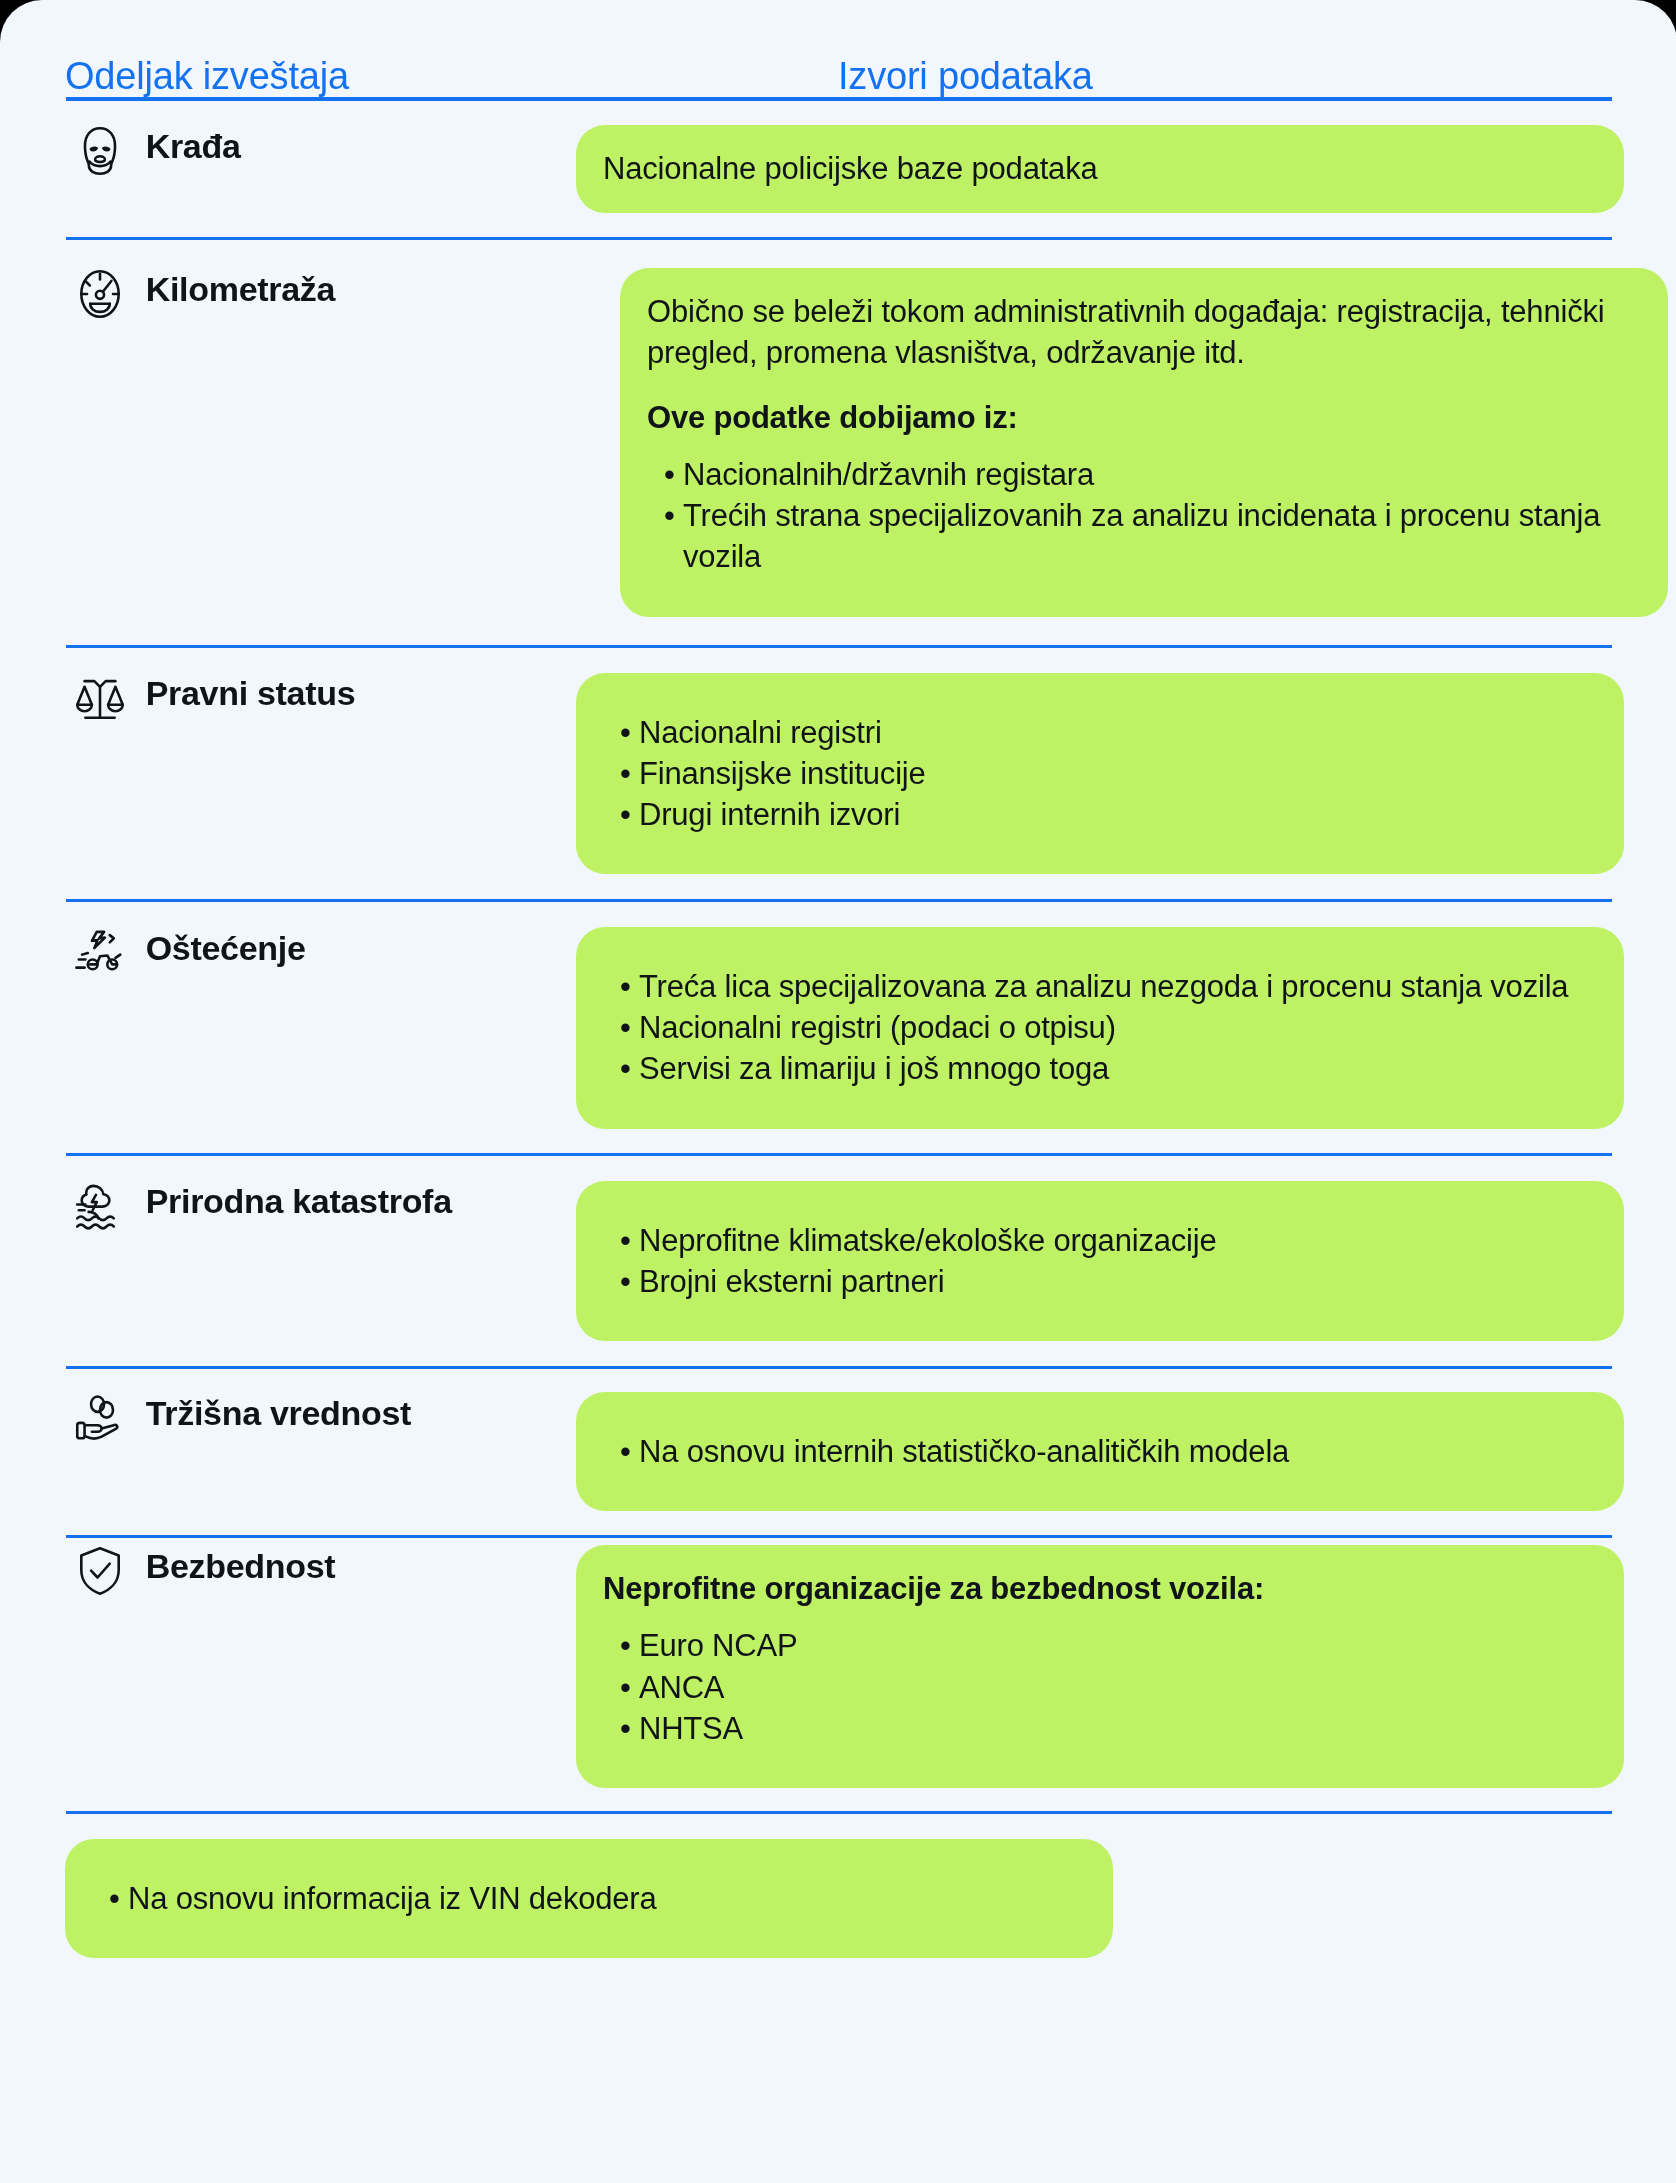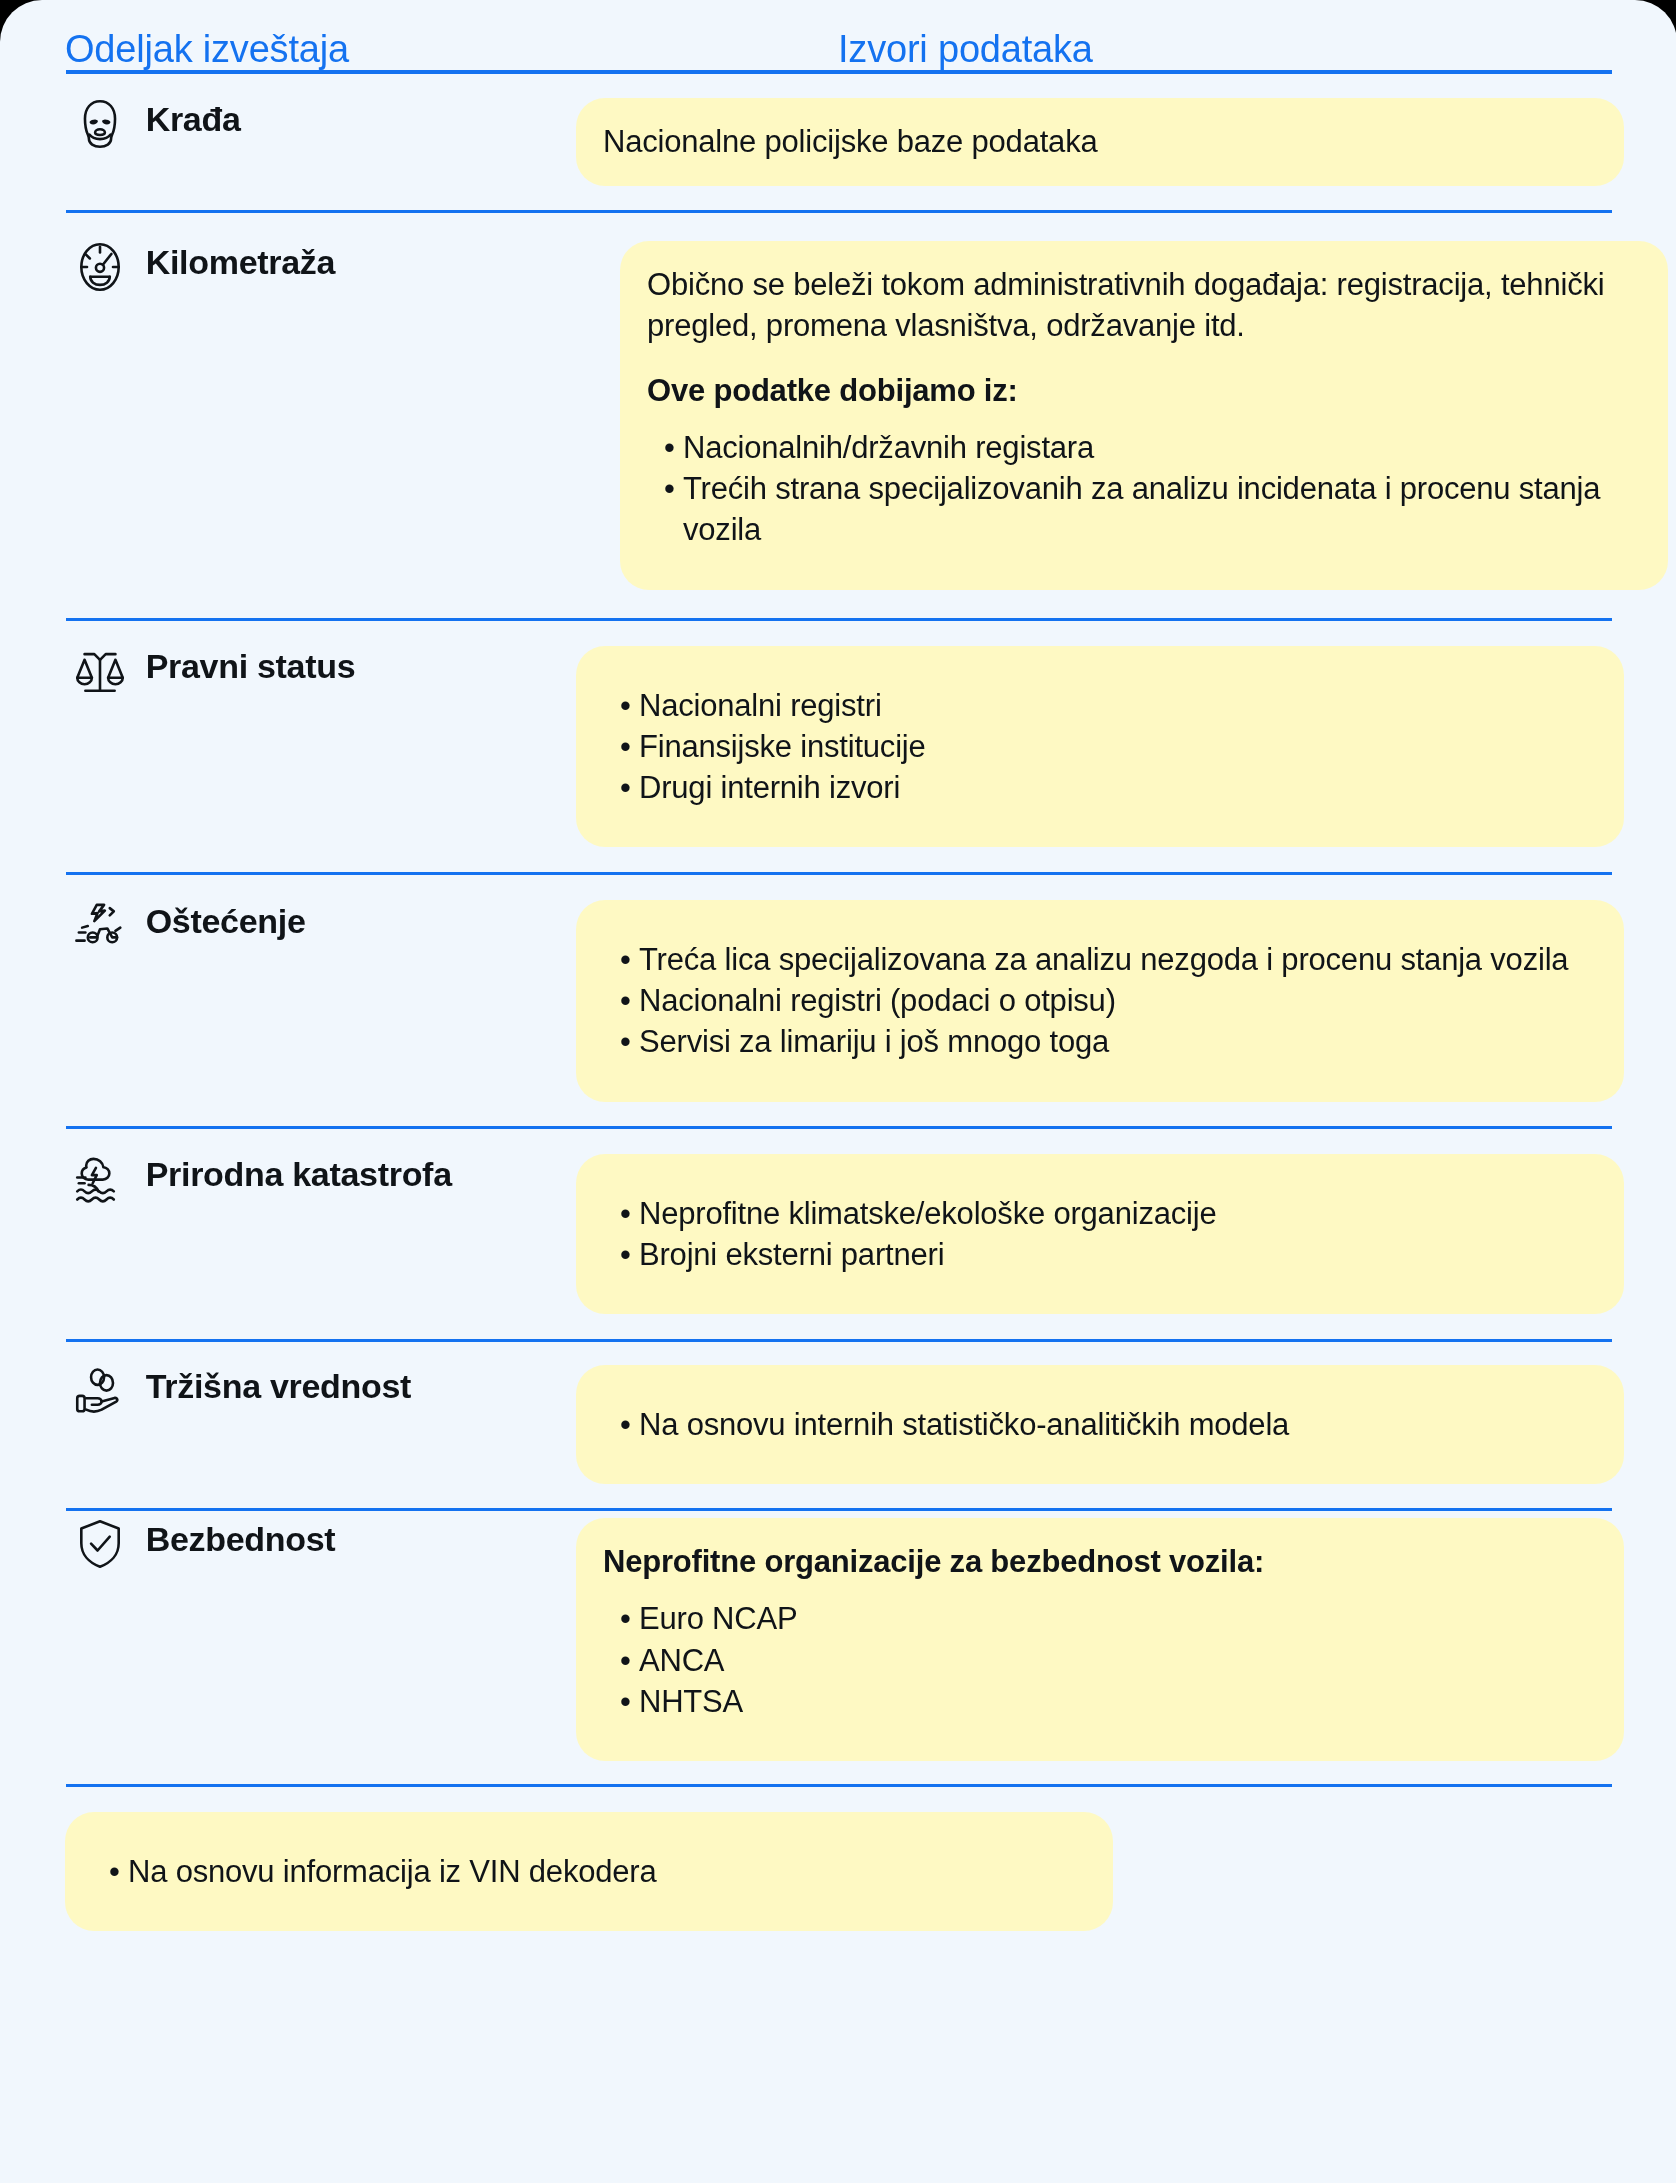--- a/index.html
+++ b/index.html
@@ -29,21 +29,21 @@
     box-sizing: border-box;
     padding: 0 65px;
     overflow: hidden;
   }
 
   
   .header-row {
     display: flex;
     align-items: flex-end;
     padding-top: 52px;
-    height: 70px;
+    height: 97px;
     box-sizing: border-box;
   }
   .col-left {
     width: 511px;
     flex: 0 0 511px;
   }
   .col-right {
     flex: 1 1 auto;
   }
   .header-label {
@@ -105,21 +105,21 @@
   .row-title {
     font-size: 34px;
     line-height: 1.16;
     font-weight: bold;
     color: #101418;
     letter-spacing: -0.3px;
     padding-top: 1.7px;
   }
 
   .bubble {
-    background: #fef9c3;
+    background: #bef264;
     border-radius: 29px;
     width: 1048px;
     box-sizing: border-box;
     padding: 23px 27px;
   }
   .bubble p {
     margin: 0;
     font-size: 31px;
     line-height: 1.33;
     color: #101418;

